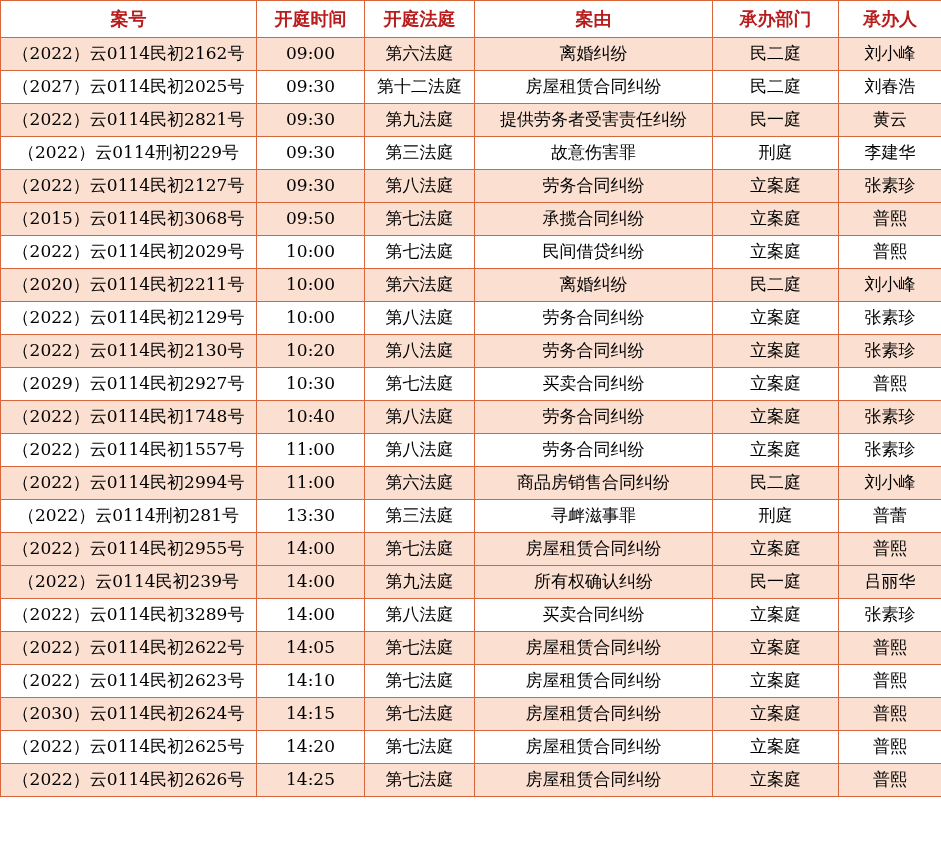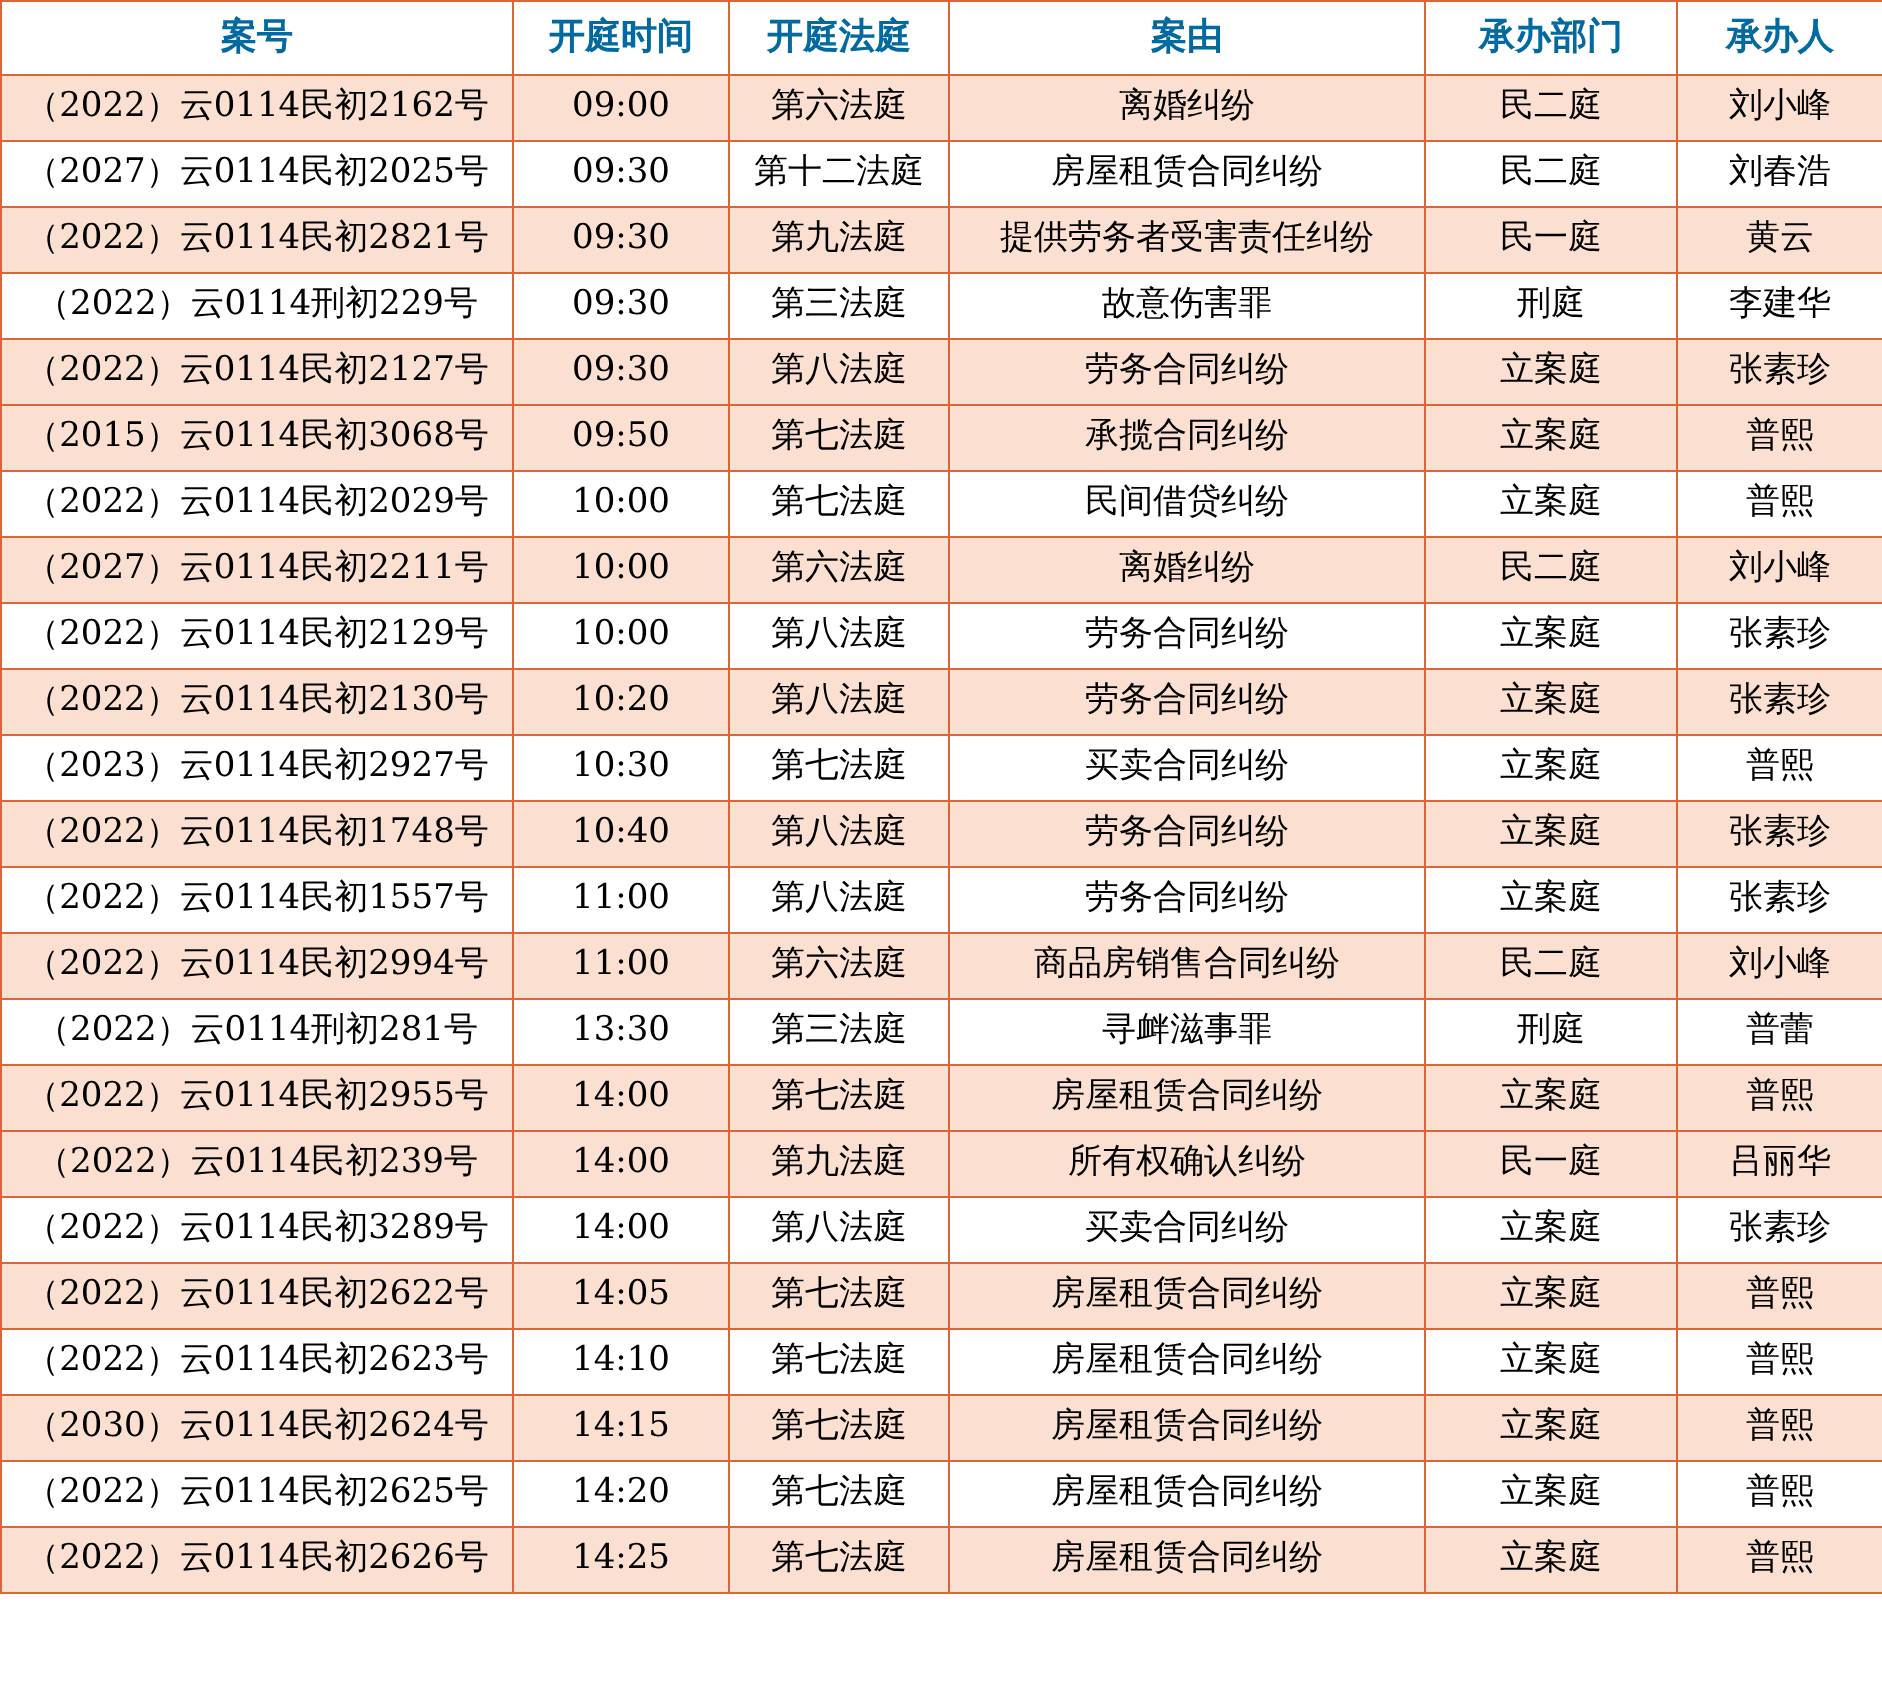--- a/index.html
+++ b/index.html
@@ -32,21 +32,21 @@
     line-height: 1.15;
     padding: 3px 2px;
     white-space: nowrap;
     overflow: hidden;
   }
   #court-schedule-table thead th {
     height: 30px;
     font-weight: bold;
     font-size: 18px;
     background: #ffffff;
-    color: #0369a1;
+    color: #b91c1c;
   }
   #court-schedule-table tbody td {
     height: 26px;
     color: #000000;
   }
   #court-schedule-table tbody tr.shade td {
     background: #fbe0d1;
   }
   #court-schedule-table tbody tr.plain td {
     background: #ffffff;
@@ -125,21 +125,21 @@
       </tr>
       <tr class="plain">
         <td>（2022）云0114民初2029号</td>
         <td>10:00</td>
         <td>第七法庭</td>
         <td>民间借贷纠纷</td>
         <td>立案庭</td>
         <td>普熙</td>
       </tr>
       <tr class="shade">
-        <td>（2027）云0114民初2211号</td>
+        <td>（2020）云0114民初2211号</td>
         <td>10:00</td>
         <td>第六法庭</td>
         <td>离婚纠纷</td>
         <td>民二庭</td>
         <td>刘小峰</td>
       </tr>
       <tr class="plain">
         <td>（2022）云0114民初2129号</td>
         <td>10:00</td>
         <td>第八法庭</td>
@@ -149,21 +149,21 @@
       </tr>
       <tr class="shade">
         <td>（2022）云0114民初2130号</td>
         <td>10:20</td>
         <td>第八法庭</td>
         <td>劳务合同纠纷</td>
         <td>立案庭</td>
         <td>张素珍</td>
       </tr>
       <tr class="plain">
-        <td>（2023）云0114民初2927号</td>
+        <td>（2029）云0114民初2927号</td>
         <td>10:30</td>
         <td>第七法庭</td>
         <td>买卖合同纠纷</td>
         <td>立案庭</td>
         <td>普熙</td>
       </tr>
       <tr class="shade">
         <td>（2022）云0114民初1748号</td>
         <td>10:40</td>
         <td>第八法庭</td>

